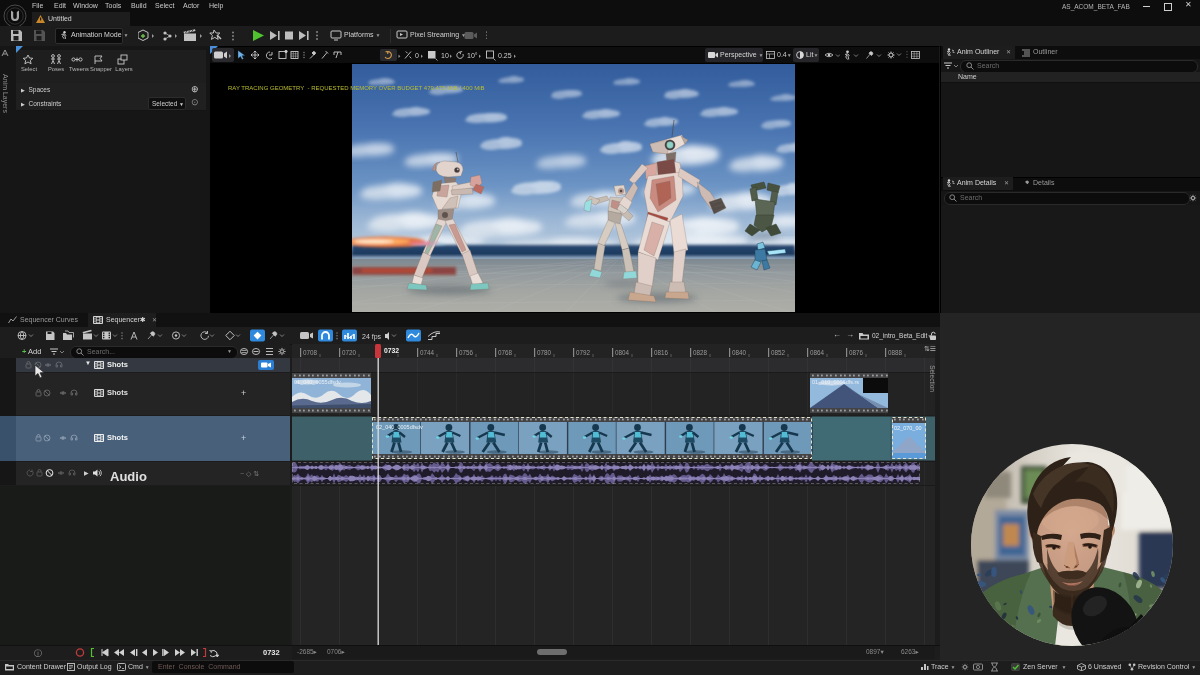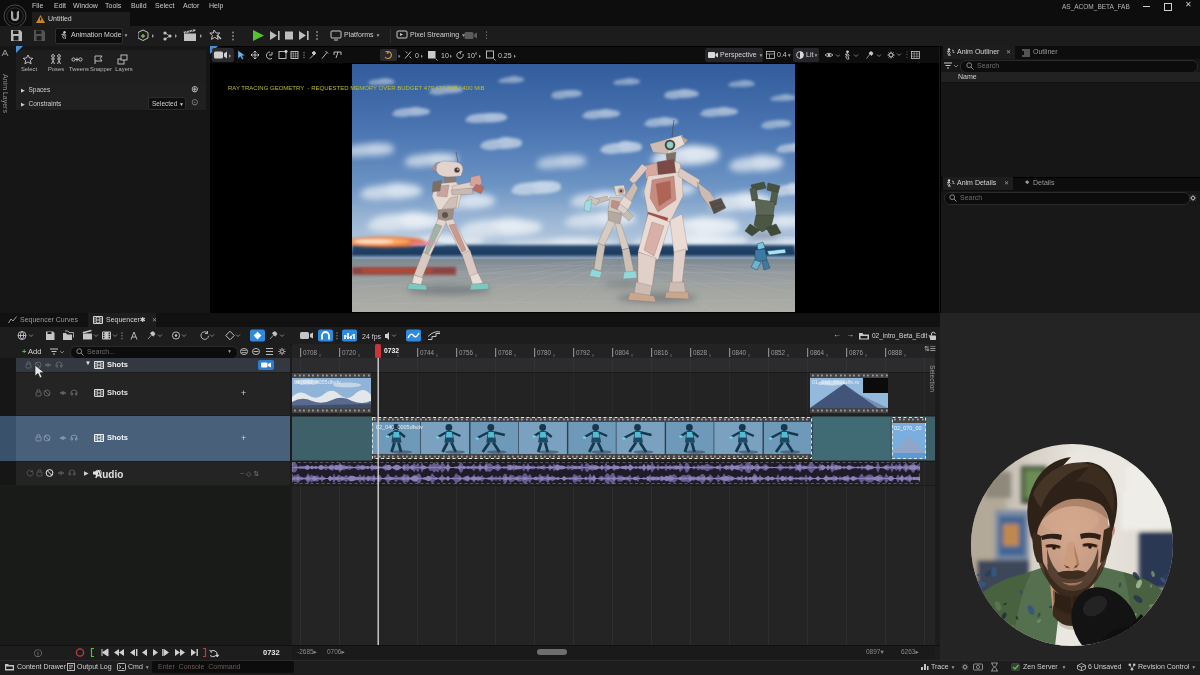--- a/index.html
+++ b/index.html
@@ -1148,21 +1148,21 @@
         <path d="M33 4 Q36 1.2 39 4 Q36 6.8 33 4 Z"></path>
         <circle cx="36" cy="4" r="0.8" fill="#999"></circle>
         <path d="M44 6 V4 a3 3 0 0 1 6 0 V6 M44 6 h1.5 v-2 h-1.5 M50 6 h-1.5 v-2 h1.5"></path>
       </g>
     </svg>
 <div class="abs txt" style="left:84px;top:469px;font-size:6px;color:#cfcfcf;">▶</div>
 <svg class="abs" style="left:93px;top:469px" width="9" height="8" viewBox="0 0 9 8">
       <path d="M0 2.5 v3 h2 l2.5 2 V0.5 l-2.5 2 z" fill="#e0e0e0"></path>
       <path d="M5.8 2 a2.8 2.8 0 0 1 0 4 M7 0.8 a4.6 4.6 0 0 1 0 6.4" stroke="#e0e0e0" stroke-width="0.8" fill="none"></path>
     </svg>
-<div class="abs txt" style="left:95px;top:469px;font-size:10px;color:#e0e0e0;text-align:right;"><b>Audio</b></div>
+<div class="abs txt" style="left:110px;top:469px;font-size:13px;color:#e0e0e0;text-align:right;"><b>Audio</b></div>
 <div class="abs txt" style="left:240px;top:470px;font-size:7px;color:#777;">− ◇ ⇅</div>
 
 <svg class="abs" style="left:34px;top:364px;" width="12" height="16" viewBox="0 0 12 16">
       <path d="M1 1 L1 12 L4 9.5 L6 14 L8 13 L6 8.8 L10 8.5 Z" fill="#e8e8e8" stroke="#222" stroke-width="0.7"></path>
     </svg>
 
 <div class="abs" id="tl" style="left:292px;top:358px;width:643px;height:287px;background:#232323;overflow:hidden;"><svg width="643" height="287" viewBox="0 0 643 287">
         <rect x="0" y="0" width="643" height="287" fill="#232323"></rect>
         <rect x="0" y="0" width="643" height="14" fill="#2c2c2f"></rect>
         <rect x="0" y="127" width="643" height="160" fill="#242424"></rect>

